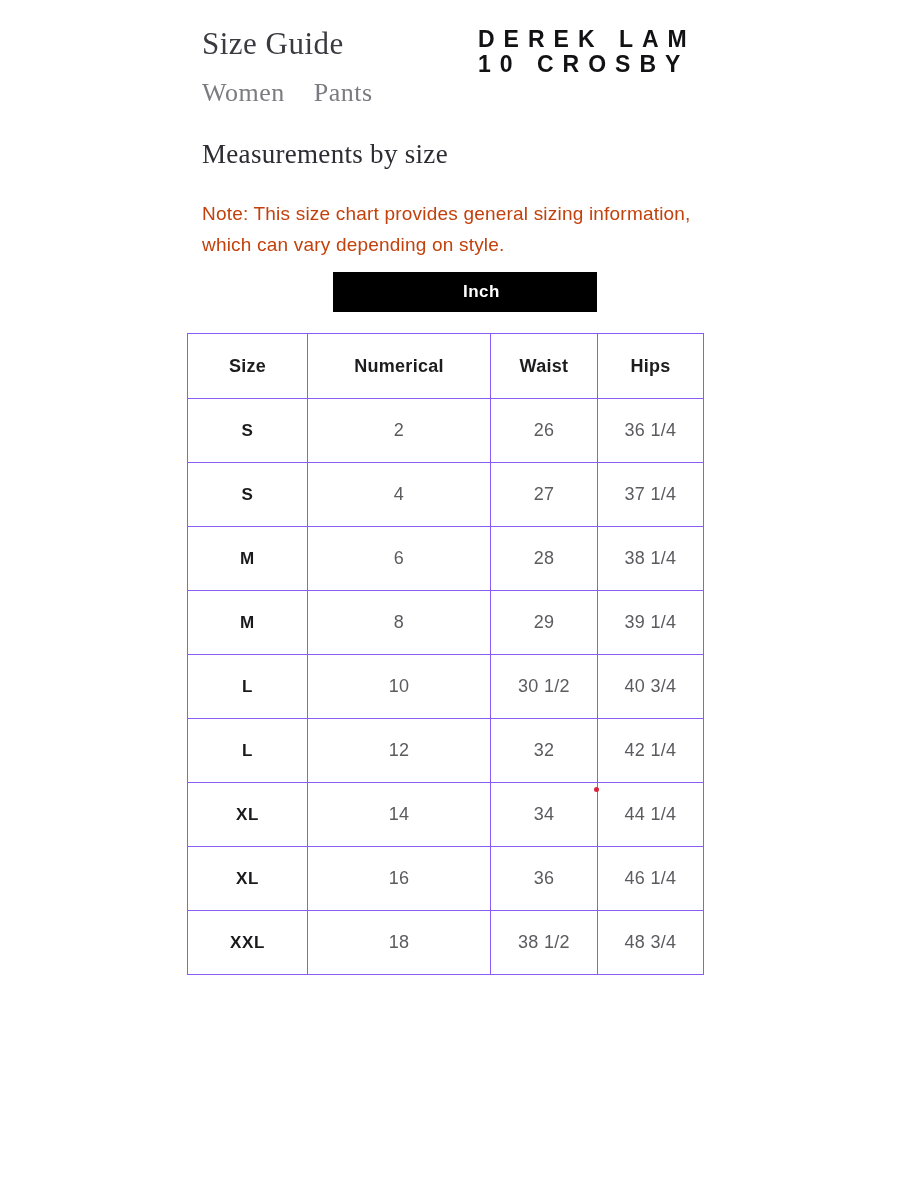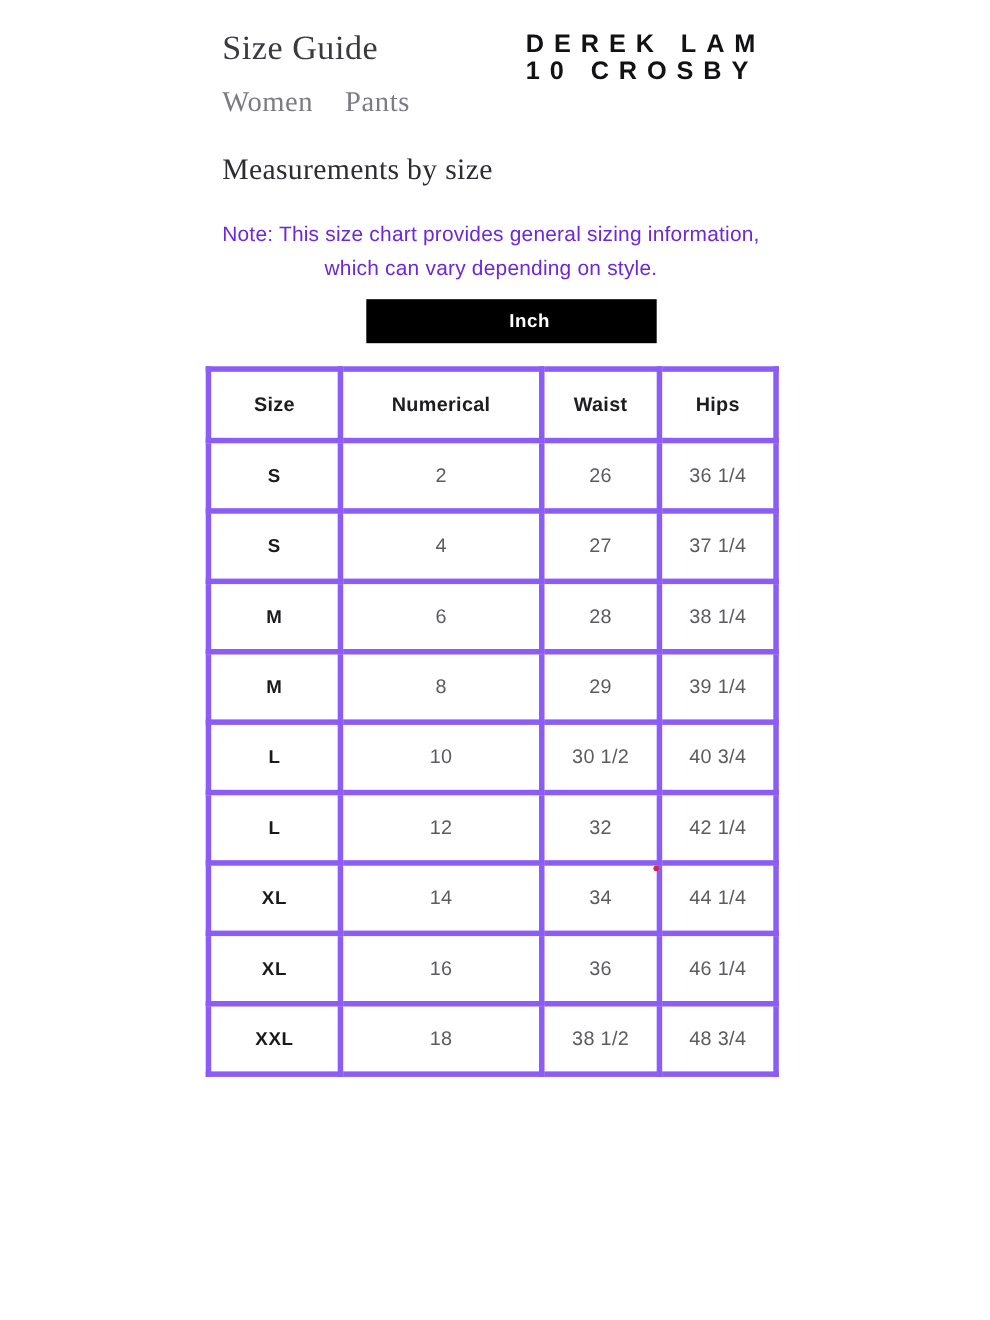--- a/index.html
+++ b/index.html
@@ -33,43 +33,42 @@
 
   .section-title {
     position: absolute; left: 202px; top: 139px;
     font-family: "Liberation Serif", "DejaVu Serif", serif;
     font-size: 27px; font-weight: 400; color: #2c2c32;
     letter-spacing: 0.3px;
   }
 
   .note {
     position: absolute; left: 202px; top: 198px;
-    font-size: 19px; color: #6d28d9; line-height: 31px;
+    font-size: 19px; color: #c2410c; line-height: 31px;
     letter-spacing: 0.2px;
-    text-align: center;
   }
   .note span { display: block; }
 
   .unit-button {
     position: absolute; left: 333px; top: 272px;
     width: 264px; height: 40px;
     background: #000000; color: #ffffff;
     border: none; cursor: pointer;
     font-family: "Liberation Sans", sans-serif;
     font-size: 17px; font-weight: 700; letter-spacing: 0.5px;
     display: flex; align-items: center; justify-content: center; padding-left: 33px;
   }
 
   table.size-table {
     position: absolute; left: 187px; top: 333px;
     border-collapse: collapse; table-layout: fixed;
     background: #ffffff;
   }
   .size-table th, .size-table td {
-    border: 5px solid #8b5cf6;
+    border: 1px solid #8b5cf6;
     text-align: center; vertical-align: middle;
   }
   .size-table thead tr { height: 65px; }
   .size-table tbody tr { height: 64px; }
   .size-table th {
     font-size: 18px; font-weight: 700; color: #1d1d1f;
     letter-spacing: 0.3px;
   }
   .size-table td {
     font-size: 18px; font-weight: 400; color: #5b5b60;

